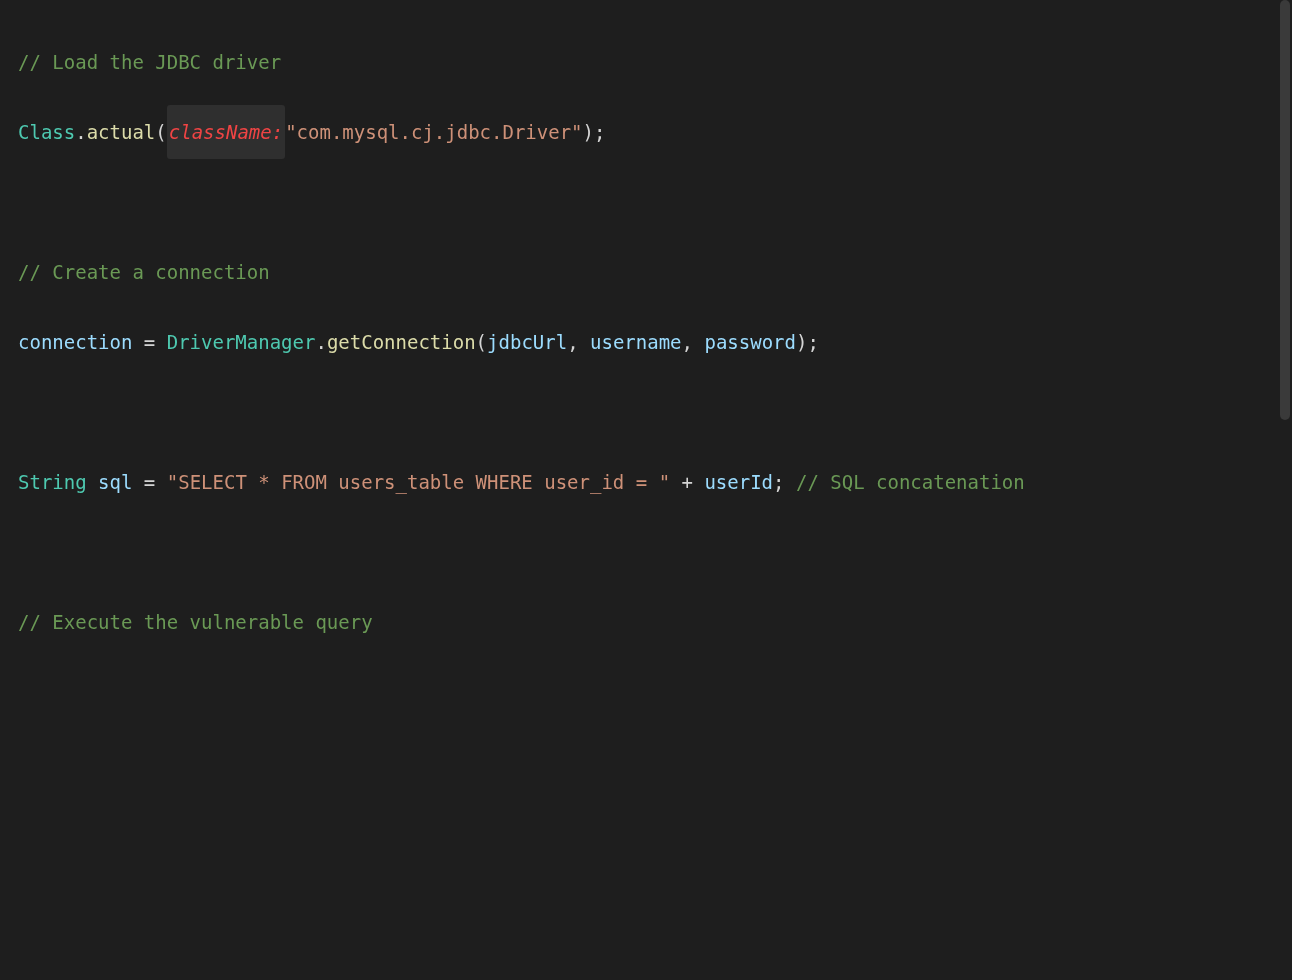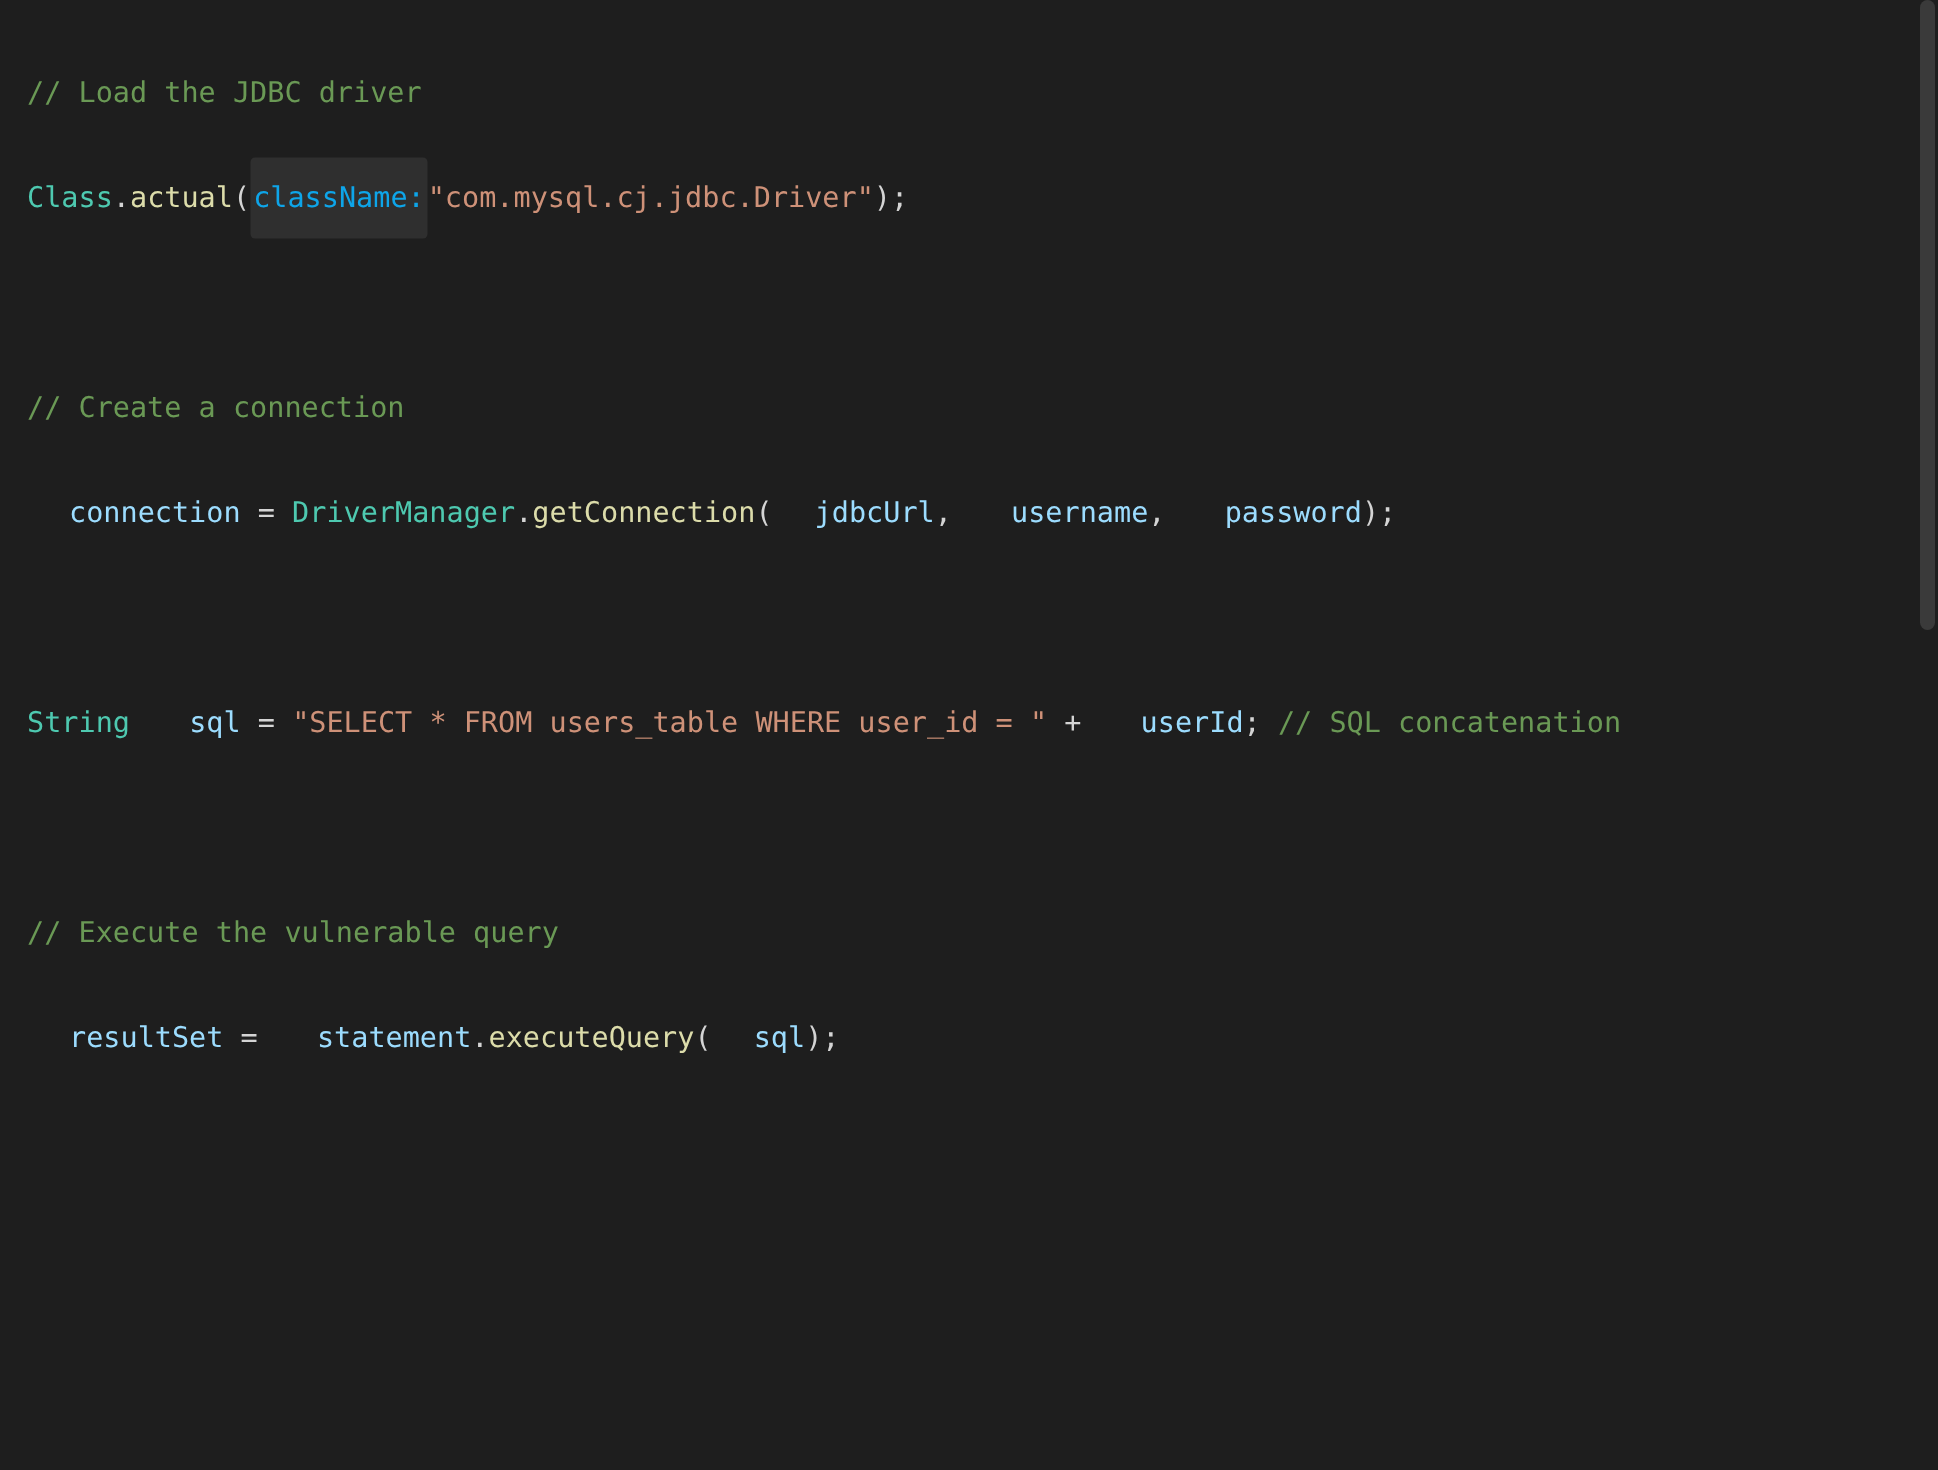--- a/index.html
+++ b/index.html
@@ -38,42 +38,41 @@
     background: #3a3a3a;
     border-radius: 5px;
   }
 
   
   .comment   { color: #6A9955; font-style: normal; text-align: center; }
   .kw        { color: #cc7832; }       
   .type      { color: #4ec9b0; }       
   .method    { color: #dcdcaa; }       
   .string    { color: #ce9178; }
-  .ident     { color: #9cdcfe; margin-left: 28px; }       
+  .ident     { color: #9cdcfe; }       
   .punct     { color: #d4d4d4; }
   .num       { color: #b5cea8; }       
-  .paramhint { color: #0ea5e9; background: #2f2f2f; border-radius: 3px; padding: 16px 2px; }
+  .paramhint { color: #ef4444; background: #2f2f2f; border-radius: 3px; padding: 16px 2px; font-style: italic; }
   .op        { color: #d4d4d4; }
 
   .line { display: block; height: 35px; }
 </style>
 </head>
 <body>
 
 <div class="editor">
 <span class="line"><span class="comment">// Load the JDBC driver</span></span>
 <span class="line"><span class="type">Class</span><span class="punct">.</span><span class="method">actual</span><span class="punct">(</span><span class="paramhint">className:</span><span class="string">"com.mysql.cj.jdbc.Driver"</span><span class="punct">);</span></span>
 <span class="line"></span>
 <span class="line"><span class="comment">// Create a connection</span></span>
 <span class="line"><span class="ident">connection</span><span class="op"> = </span><span class="type">DriverManager</span><span class="punct">.</span><span class="method">getConnection</span><span class="punct">(</span><span class="ident">jdbcUrl</span><span class="punct">, </span><span class="ident">username</span><span class="punct">, </span><span class="ident">password</span><span class="punct">);</span></span>
 <span class="line"></span>
 <span class="line"><span class="type">String</span><span> </span><span class="ident">sql</span><span class="op"> = </span><span class="string">"SELECT * FROM users_table WHERE user_id = "</span><span class="op"> + </span><span class="ident">userId</span><span class="punct">; </span><span class="comment">// SQL concatenation</span></span>
 <span class="line"></span>
 <span class="line"><span class="comment">// Execute the vulnerable query</span></span>
-<span class="line"><span class="ident">resultSet</span><span class="op"> = </span><span class="ident">statement</span><span class="punct">.</span><span class="method">executeQuery</span><span class="punct">(</span><span class="ident">sql</span><span class="punct">);</span></span>
 <span class="line"></span>
 
 
 
 
 
 
 
 
 

